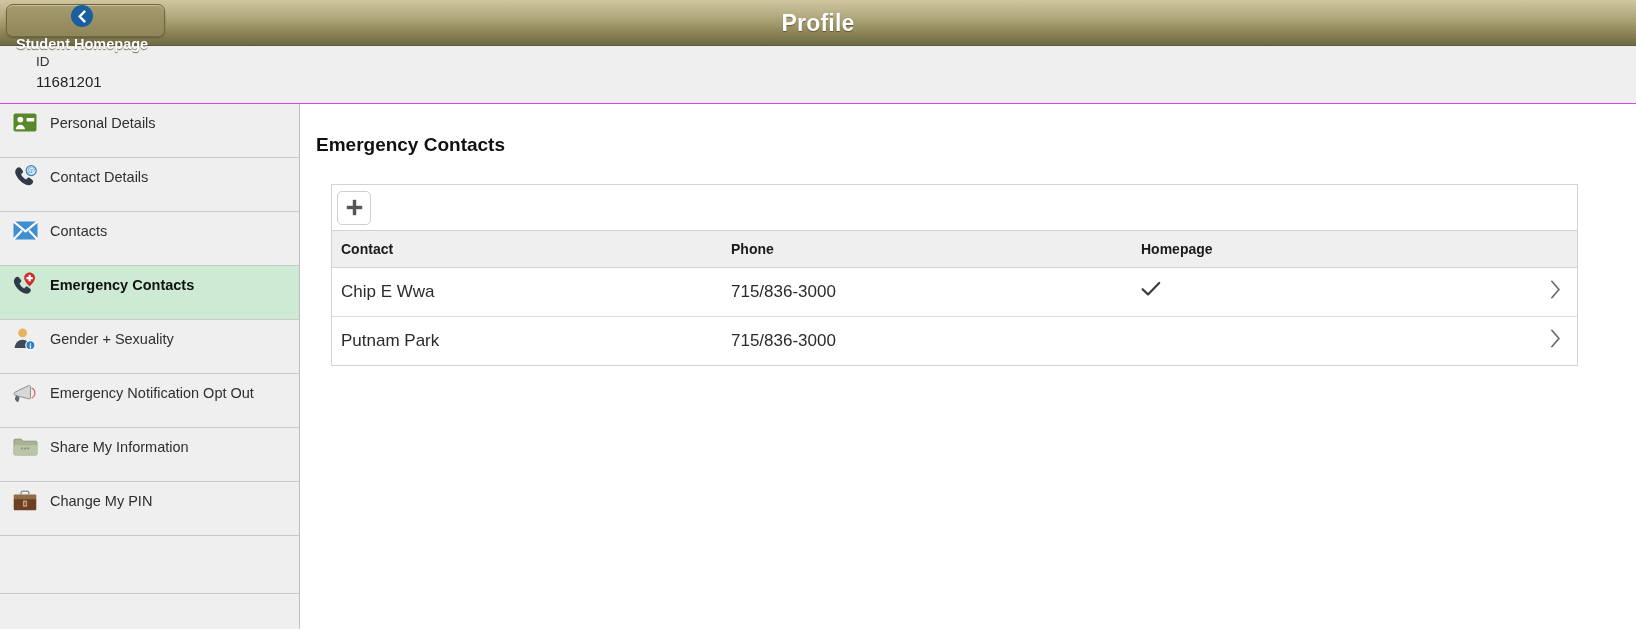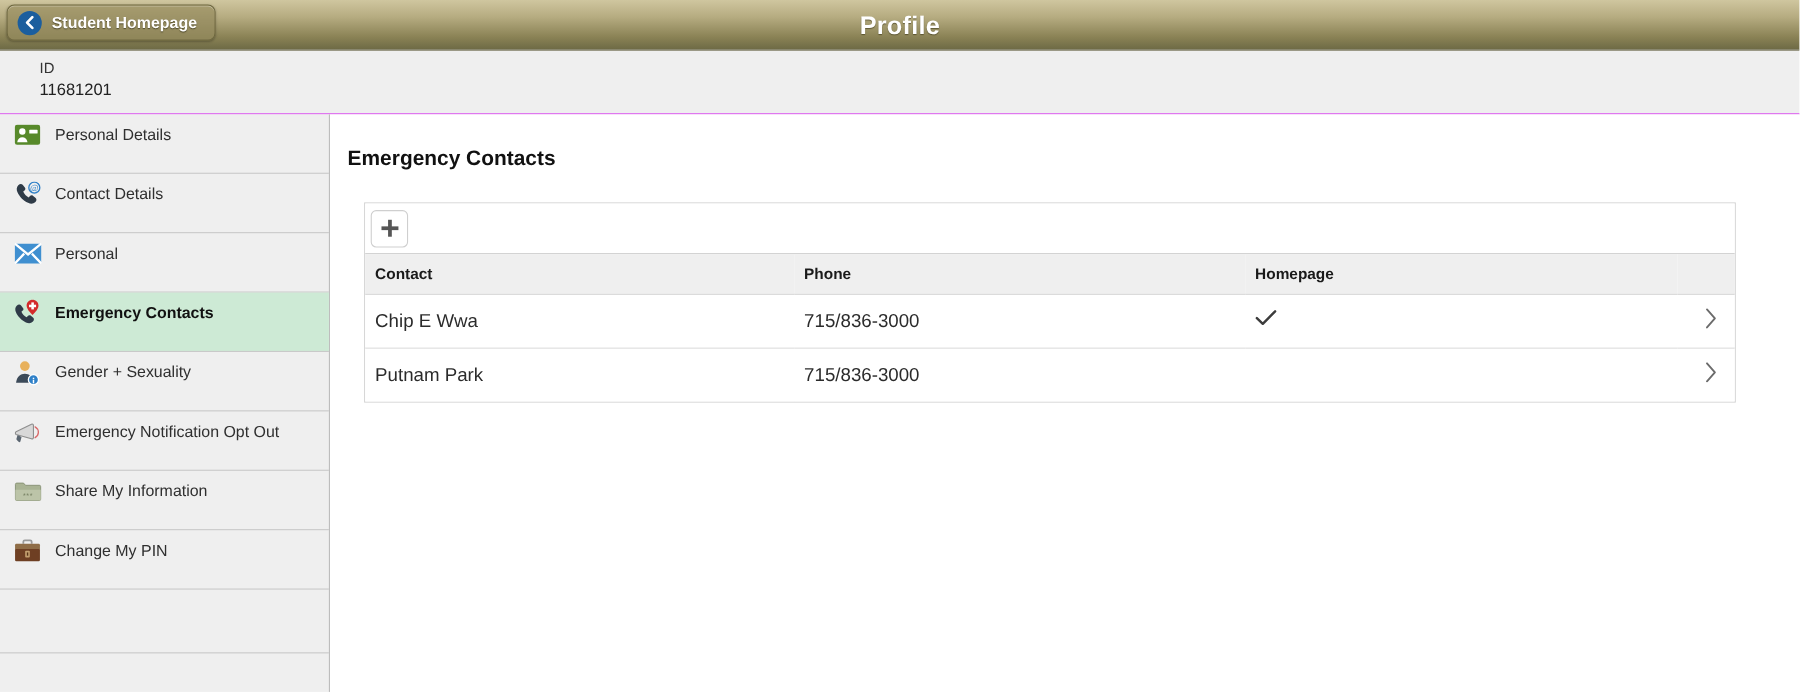--- a/index.html
+++ b/index.html
@@ -43,20 +43,21 @@
     display: flex;
     align-items: center;
     gap: 9px;
     padding: 0 16px 0 9px;
     border-radius: 7px;
     background: linear-gradient(to bottom, #a79c6f 0%, #9b9165 45%, #8f8659 100%);
     border: 1px solid #6e673f;
     box-shadow: inset 0 1px 0 rgba(255,255,255,0.35), 0 1px 2px rgba(0,0,0,0.25);
     cursor: pointer;
     box-sizing: border-box;
+    flex-direction: column;
   }
   .back-circle {
     width: 22px;
     height: 22px;
     border-radius: 50%;
     background: #1b5e9e;
     display: flex;
     align-items: center;
     justify-content: center;
     flex: 0 0 auto;
@@ -279,21 +280,21 @@
     </div>
 
     <div class="nav-item">
       <span class="nav-icon">
         <svg width="25" height="19" viewBox="0 0 25 19" aria-hidden="true">
           <rect x="0.5" y="0.5" width="24" height="18" rx="1" fill="#3f8fd0"></rect>
           <path d="M0.5 0.5 L12.5 10.3 L24.5 0.5" fill="none" stroke="#ffffff" stroke-width="2.1"></path>
           <path d="M0.5 18.5 L9.0 9.6 M24.5 18.5 L16.0 9.6" fill="none" stroke="#ffffff" stroke-width="2.1"></path>
         </svg>
       </span>
-      <span class="nav-label">Personal</span>
+      <span class="nav-label">Contacts</span>
     </div>
 
     <div class="nav-item selected">
       <span class="nav-icon">
         <svg width="26" height="25" viewBox="0 0 26 25" aria-hidden="true">
           <path d="M3.2 6.0 c1.3-1.4 2.9-1.5 3.8-0.5 l1.9 2.4 c0.8 1.0 0.5 1.9-0.5 2.7 l-0.9 0.8
                    c0.9 2.2 2.6 4.0 4.7 5.0 l0.9-1.0 c0.8-0.9 1.8-1.2 2.7-0.5 l2.4 1.9
                    c1.0 0.9 0.9 2.5-0.5 3.8 c-1.5 1.4-3.6 1.6-6.1 0.5 C7.6 19.4 4.1 15.7 2.4 11.7
                    C1.5 9.4 1.8 7.4 3.2 6.0 z" fill="#2f3b48"></path>
           <path d="M17.6 0.6 c3.0 0 5.4 2.4 5.4 5.4 c0 3.6-5.4 8.4-5.4 8.4 s-5.4-4.8-5.4-8.4

